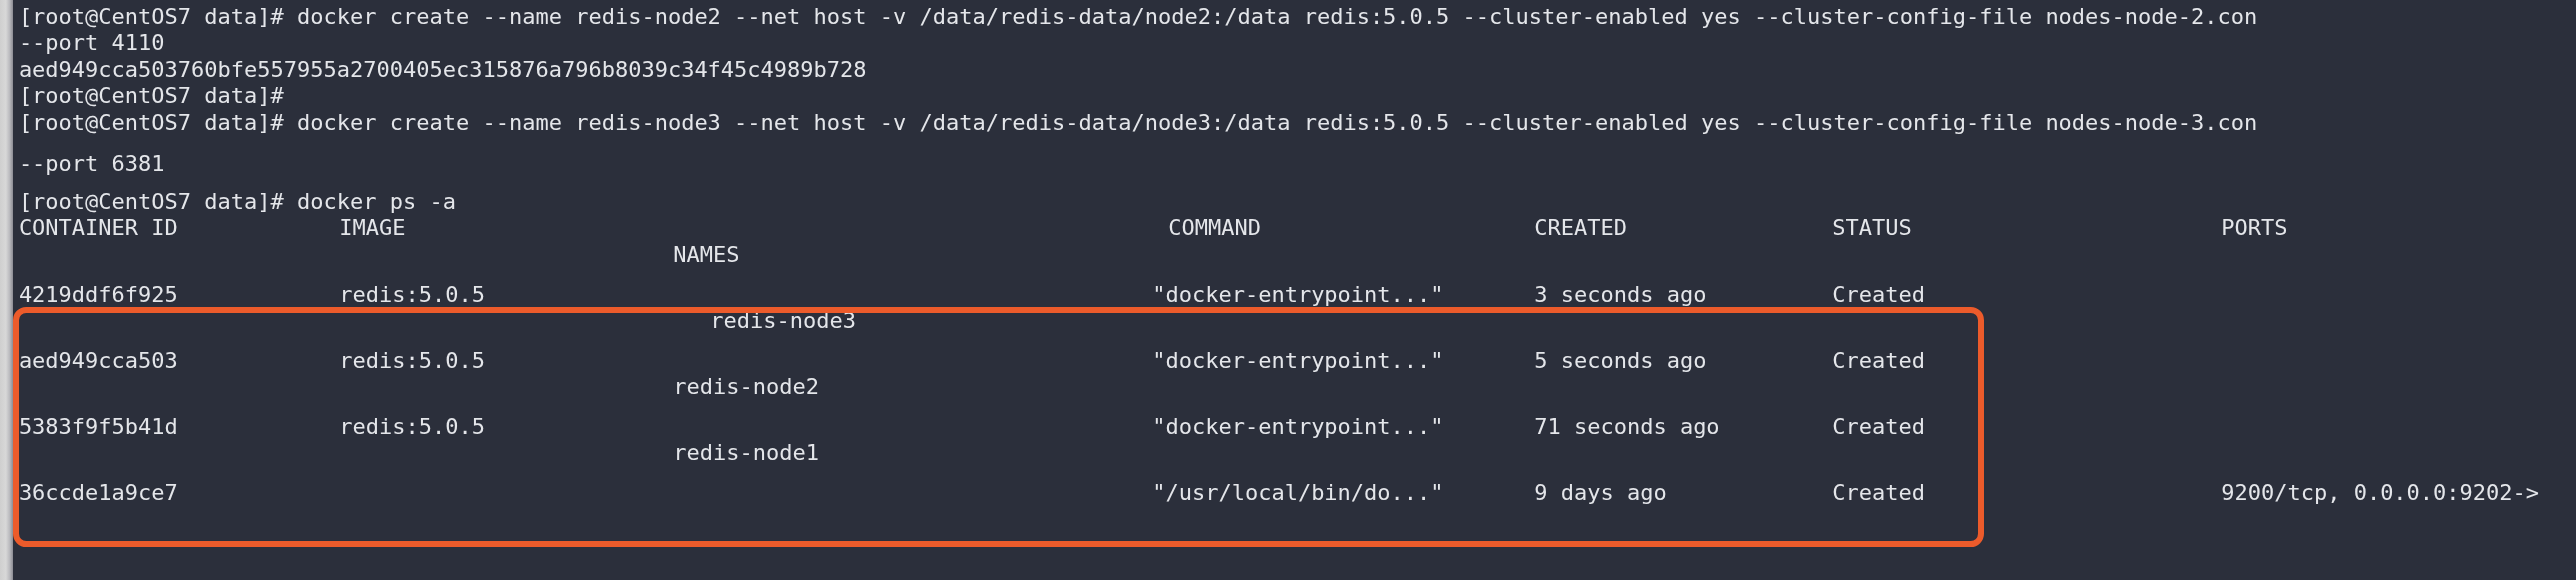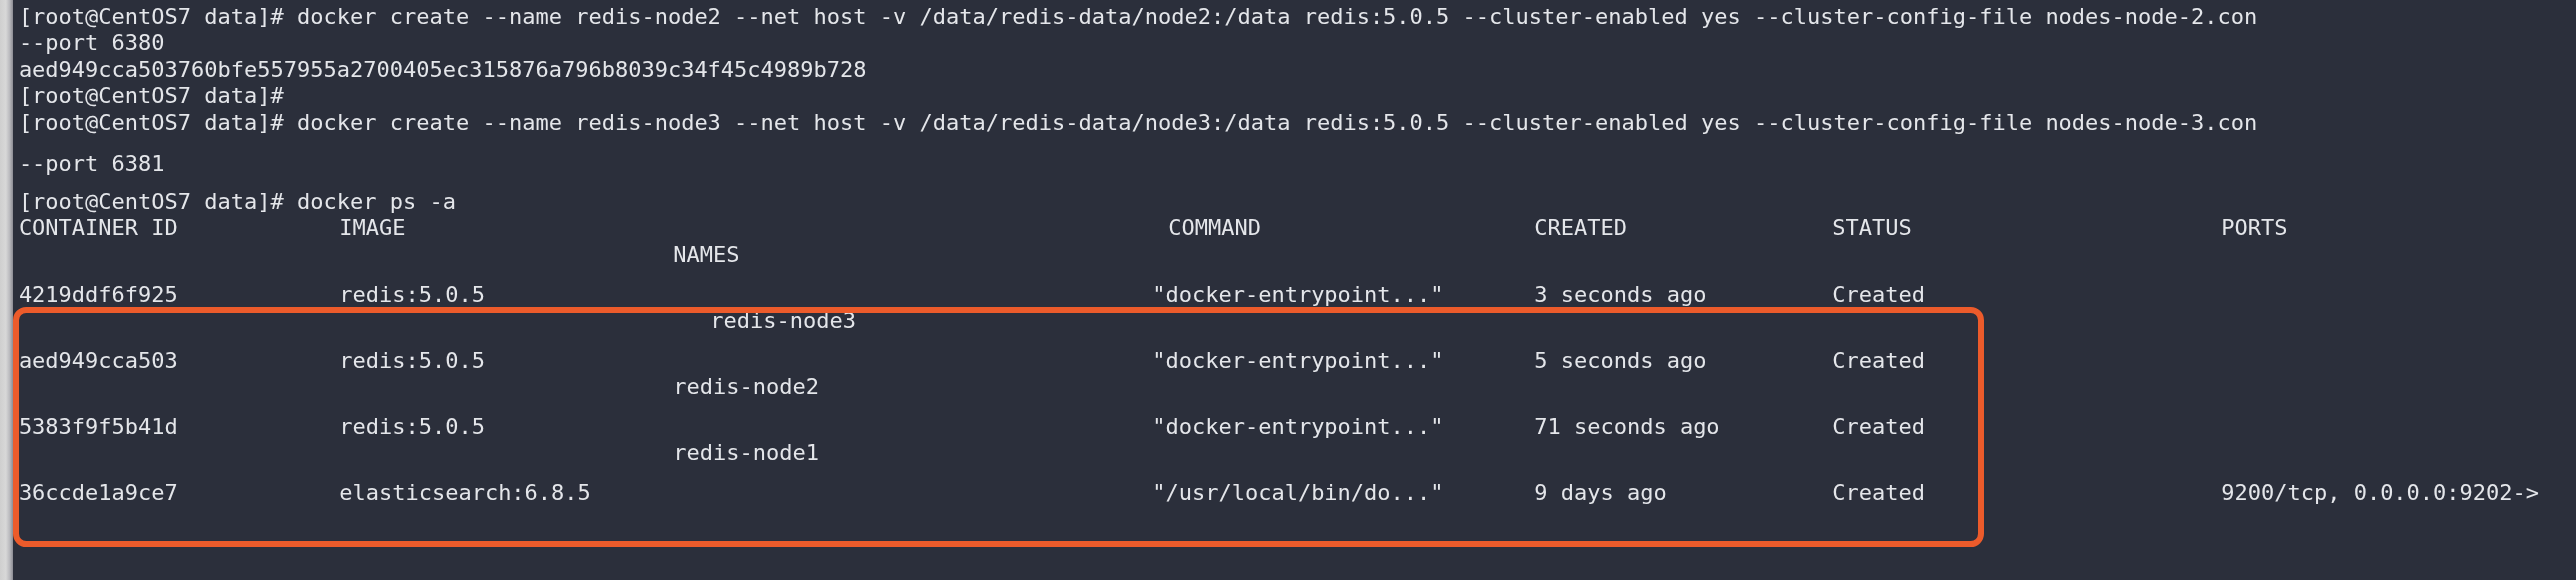--- a/index.html
+++ b/index.html
@@ -64,21 +64,21 @@
 </head>
 <body>
 
 <div id="screen">
 
   <div id="left-edge"></div>
 
   <div id="term">
 
     <div class="line" style="top:3.8px;">[root@CentOS7 data]# docker create --name redis-node2 --net host -v /data/redis-data/node2:/data redis:5.0.5 --cluster-enabled yes --cluster-config-file nodes-node-2.con</div>
-    <div class="line" style="top:30px;">--port 6380</div>
+    <div class="line" style="top:30px;">--port 4110</div>
     <div class="line" style="top:57px;">aed949cca503760bfe557955a2700405ec315876a796b8039c34f45c4989b728</div>
     <div class="line" style="top:83px;">[root@CentOS7 data]#</div>
     <div class="line" style="top:110px;">[root@CentOS7 data]# docker create --name redis-node3 --net host -v /data/redis-data/node3:/data redis:5.0.5 --cluster-enabled yes --cluster-config-file nodes-node-3.con</div>
     <div class="line" style="top:136px;margin-top:15px;">--port 6381</div>
     <div class="line" style="top:189px;">[root@CentOS7 data]# docker ps -a</div>
 
     <div class="cell" style="left:5.7px;    top:215px;">CONTAINER ID</div>
     <div class="cell" style="left:326px;  top:215px;">IMAGE</div>
     <div class="cell" style="left:1139px; top:215px;margin-left:16px;">COMMAND</div>
     <div class="cell" style="left:1521px; top:215px;">CREATED</div>
@@ -101,21 +101,20 @@
     <div class="cell" style="left:660px;  top:374px;">redis-node2</div>
 
     <div class="cell" style="left:5.7px;    top:414px;">5383f9f5b41d</div>
     <div class="cell" style="left:326px;  top:414px;">redis:5.0.5</div>
     <div class="cell" style="left:1139px; top:414px;">"docker-entrypoint..."</div>
     <div class="cell" style="left:1521px; top:414px;">71 seconds ago</div>
     <div class="cell" style="left:1819px; top:414px;">Created</div>
     <div class="cell" style="left:660px;  top:440px;">redis-node1</div>
 
     <div class="cell" style="left:5.7px;    top:480px;">36ccde1a9ce7</div>
-    <div class="cell" style="left:326px;  top:480px;">elasticsearch:6.8.5</div>
     <div class="cell" style="left:1139px; top:480px;">"/usr/local/bin/do..."</div>
     <div class="cell" style="left:1521px; top:480px;">9 days ago</div>
     <div class="cell" style="left:1819px; top:480px;">Created</div>
     <div class="cell" style="left:2208px; top:480px;">9200/tcp, 0.0.0.0:9202-&gt;</div>
 
   </div>
 
   <div id="highlight"></div>
 
 </div>

